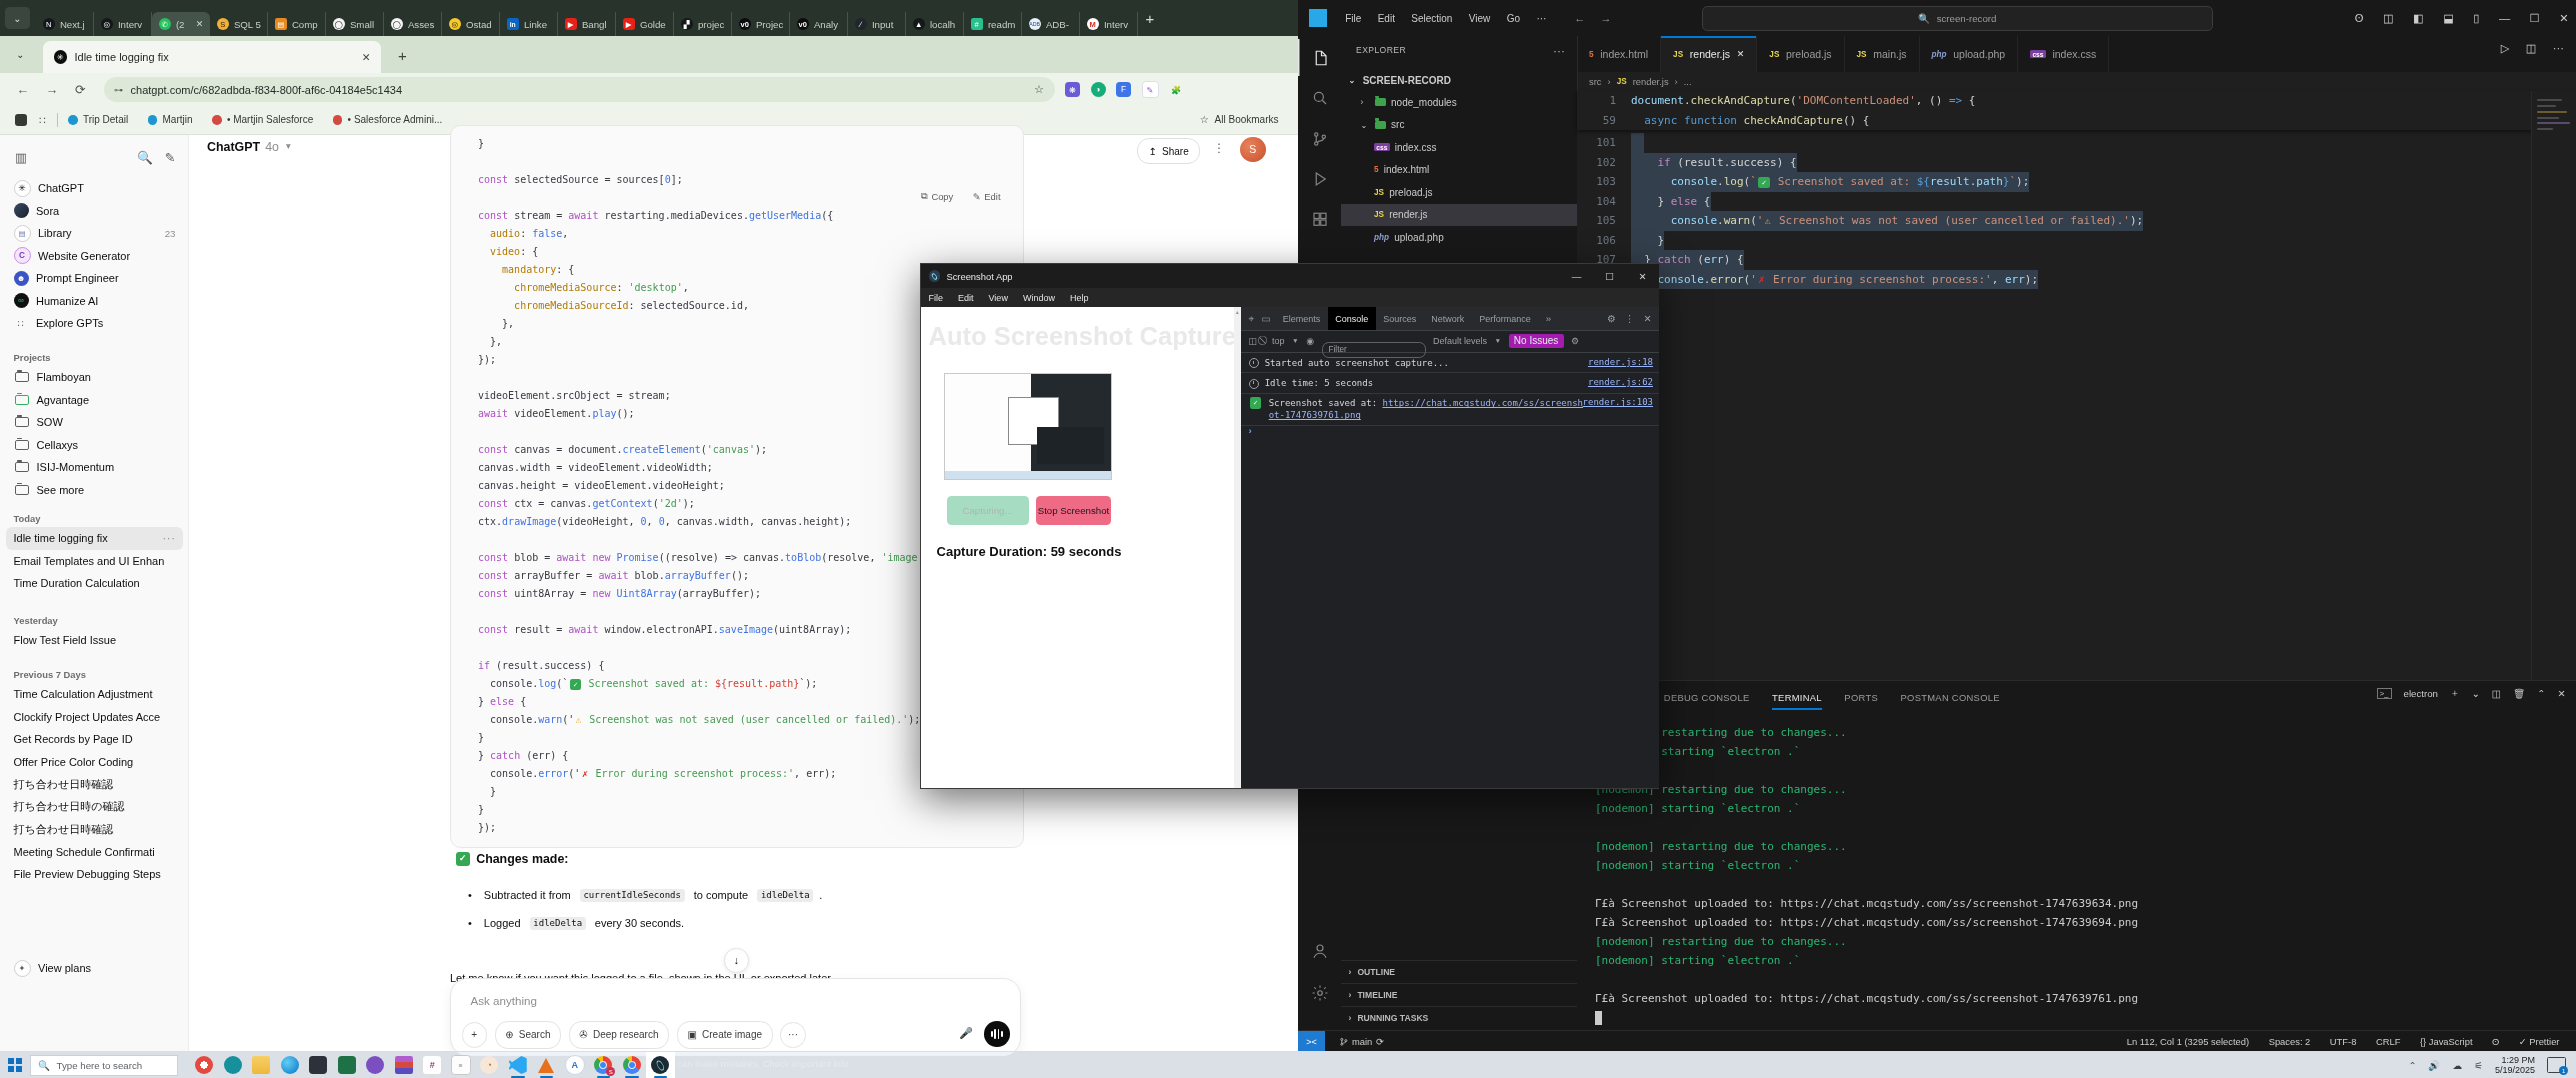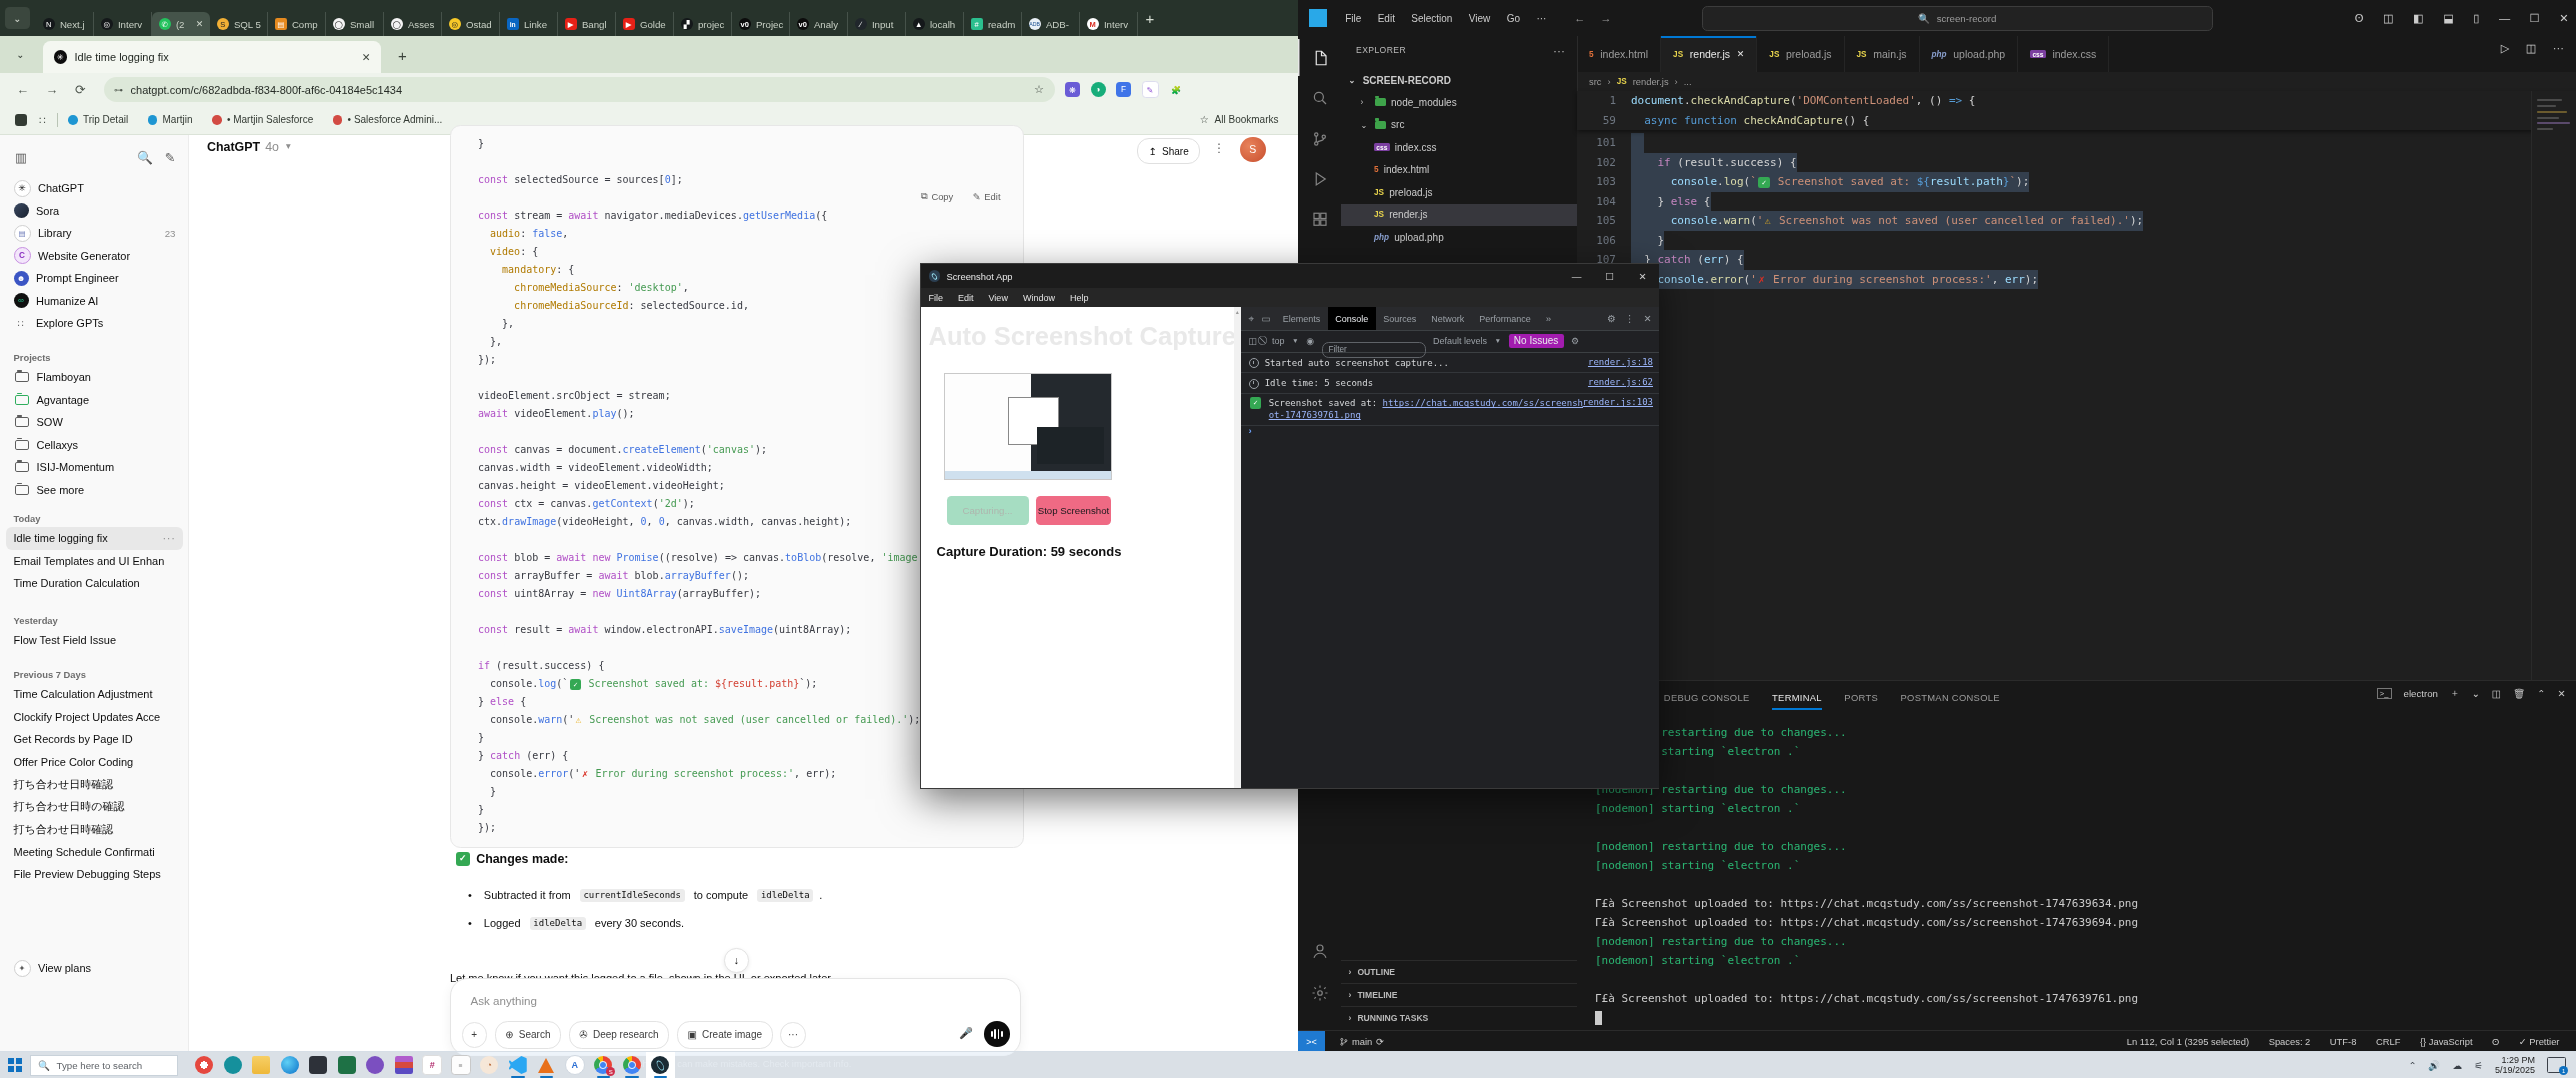--- a/index.html
+++ b/index.html
@@ -601,21 +601,21 @@
           <div class="lines">
 
               <div class="gl mono"><span class="tk p">}</span></div>
 
               <div class="gl mono"></div>
 
               <div class="gl mono"><span class="tk k">const </span><span class="tk p">selectedSource = sources[</span><span class="tk b">0</span><span class="tk p">];</span></div>
 
               <div class="gl mono"></div>
 
-              <div class="gl mono"><span class="tk k">const </span><span class="tk p">stream = </span><span class="tk k">await </span><span class="tk p">navigator.mediaDevices.</span><span class="tk b">getUserMedia</span><span class="tk p">({</span></div>
+              <div class="gl mono"><span class="tk k">const </span><span class="tk p">stream = </span><span class="tk k">await </span><span class="tk p">restarting.mediaDevices.</span><span class="tk b">getUserMedia</span><span class="tk p">({</span></div>
 
               <div class="gl mono"><span class="tk a">  audio</span><span class="tk p">: </span><span class="tk b">false</span><span class="tk p">,</span></div>
 
               <div class="gl mono"><span class="tk a">  video</span><span class="tk p">: {</span></div>
 
               <div class="gl mono"><span class="tk a">    mandatory</span><span class="tk p">: {</span></div>
 
               <div class="gl mono"><span class="tk a">      chromeMediaSource</span><span class="tk p">: </span><span class="tk s">'desktop'</span><span class="tk p">,</span></div>
 
               <div class="gl mono"><span class="tk a">      chromeMediaSourceId</span><span class="tk p">: selectedSource.id,</span></div>

